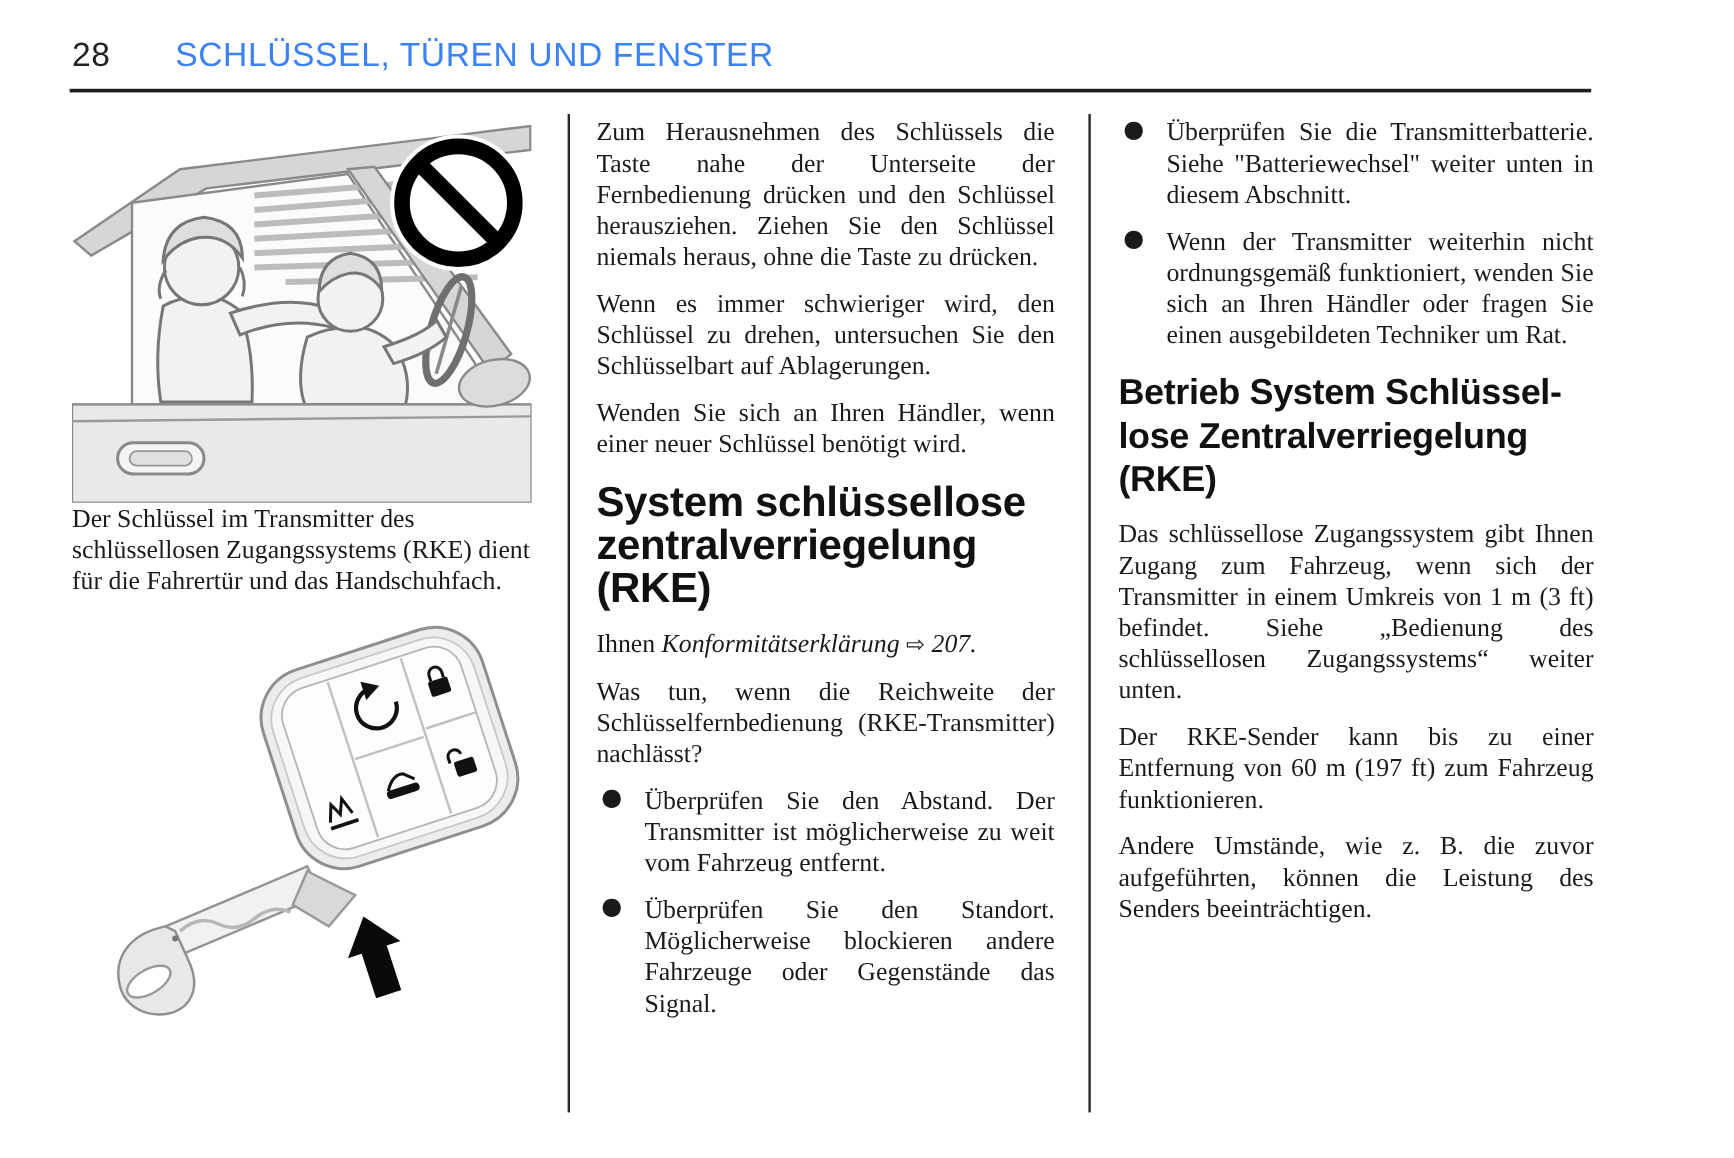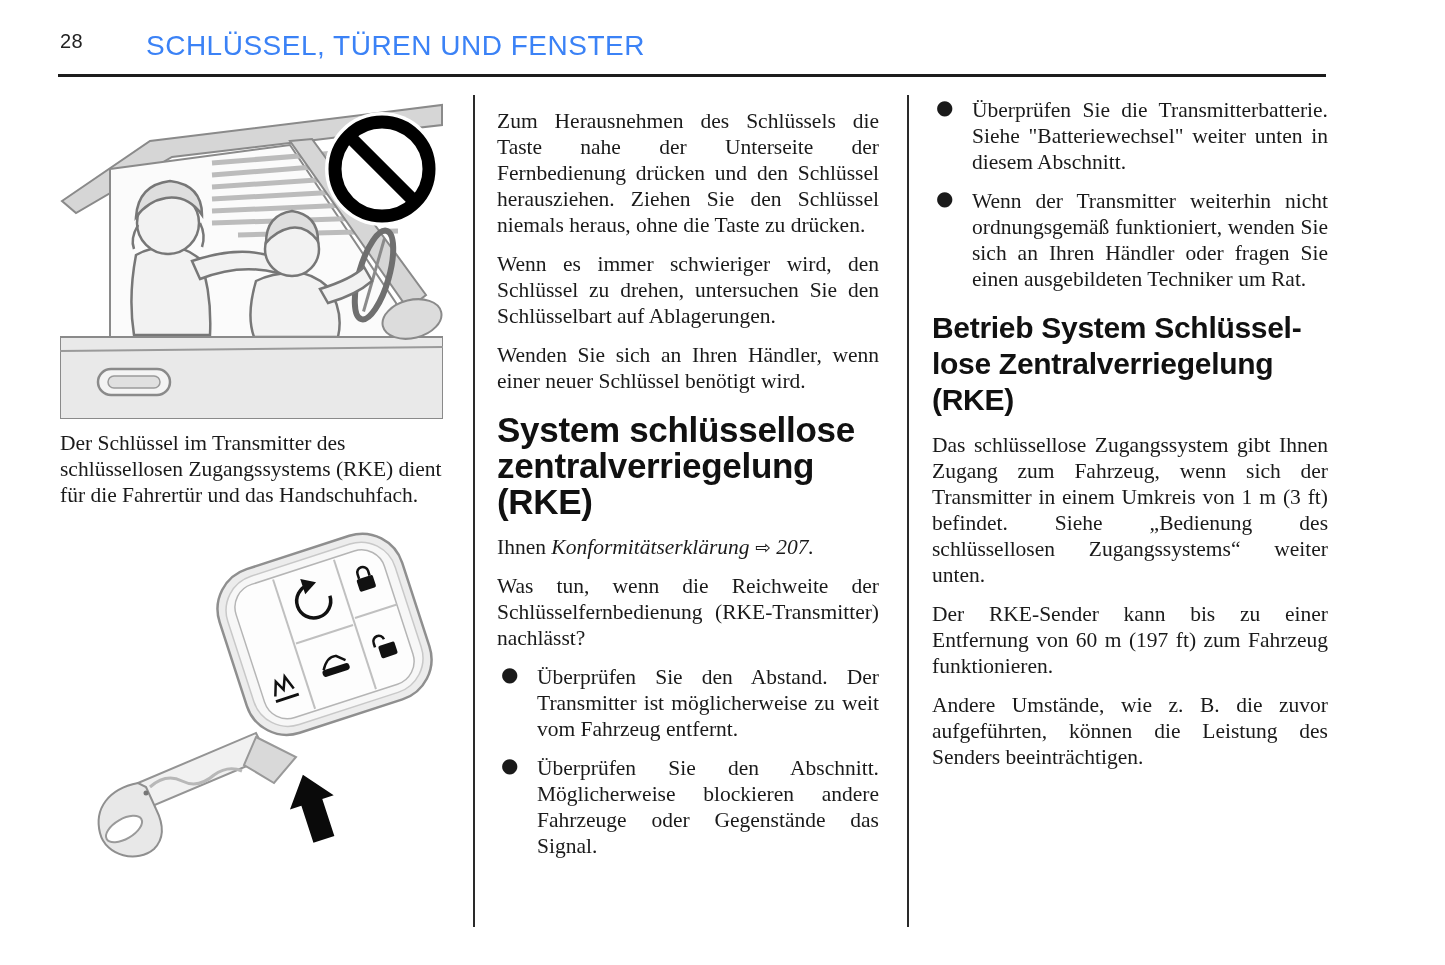--- a/index.html
+++ b/index.html
@@ -1,32 +1,32 @@
 <!DOCTYPE html>
 <html><head>
 <meta charset="utf-8">
 <style>
   html,body{margin:0;padding:0;background:#ffffff;}
   .page{position:relative;width:1445px;height:965px;background:#fff;overflow:hidden;
         font-family:"Liberation Serif", serif;color:#1a1a1a;}
   
   .hdr-num{position:absolute;left:60px;top:30px;font-family:"Liberation Sans",sans-serif;
-           font-size:20px;font-weight:400;letter-spacing:.5px;color:#222;}
+           font-size:28px;font-weight:400;letter-spacing:.5px;color:#222;}
   .hdr-title{position:absolute;left:146px;top:30px;font-family:"Liberation Sans",sans-serif;
            font-size:28px;font-weight:400;letter-spacing:.5px;color:#3b82f6;white-space:nowrap;}
   .hdr-rule{position:absolute;left:58px;top:74px;width:1268px;height:3px;background:#1c1c1c;}
   
   .vsep{position:absolute;top:95px;width:2px;height:832px;background:#2a2a2a;}
   .vsep1{left:473px;} .vsep2{left:907px;}
   
   .col{position:absolute;top:97px;font-size:21.5px;line-height:26px;}
   .col1{left:60px;width:383px;}
   .col2{left:497px;width:382px;}
   .col3{left:932px;width:396px;}
-  .col p{margin:11px 0 13px;text-align:justify;}
+  .col p{margin:0 0 13px;text-align:justify;}
   h2{font-family:"Liberation Sans",sans-serif;font-weight:700;color:#111;
      font-size:35px;line-height:36px;letter-spacing:-.3px;margin:18px 0 14px;}
   .col3 h2{font-size:30px;line-height:36px;}
   .seealso{text-align:left !important;}
   .arrow-glyph{font-family:"DejaVu Sans",sans-serif;font-style:normal;font-size:19px;}
   .bullet-row{position:relative;margin:0 0 13px;}
   .bullet-marker{position:absolute;left:4px;top:-3px;font-size:20px;font-family:"DejaVu Sans",sans-serif;}
   .bullet-text{margin-left:40px;text-align:justify;}
   .caption{margin:10px 0 6px;text-align:left !important;}
   figure{margin:0;}
@@ -165,21 +165,21 @@
     <p>Wenden Sie sich an Ihren Händler, wenn einer neuer Schlüssel benötigt wird.</p>
     <h2>System schlüssellose zentralverriegelung (RKE)</h2>
     <p class="seealso"><span>Ihnen</span> <i>Konformitätserklärung</i> <span class="arrow-glyph">⇨</span> <i>207.</i></p>
     <p>Was tun, wenn die Reichweite der Schlüsselfernbedienung (RKE-Trans­mitter) nachlässt?</p>
     <div class="bullet-row">
       <span class="bullet-marker">●</span>
       <div class="bullet-text">Überprüfen Sie den Abstand. Der Transmitter ist möglicherweise zu weit vom Fahrzeug entfernt.</div>
     </div>
     <div class="bullet-row">
       <span class="bullet-marker">●</span>
-      <div class="bullet-text">Überprüfen Sie den Abschnitt. Möglicherweise blockieren andere Fahrzeuge oder Gegenstände das Signal.</div>
+      <div class="bullet-text">Überprüfen Sie den Standort. Möglicherweise blockieren andere Fahrzeuge oder Gegenstände das Signal.</div>
     </div>
   </div>
 
   <div class="col col3">
     <div class="bullet-row">
       <span class="bullet-marker">●</span>
       <div class="bullet-text">Überprüfen Sie die Transmitterbat­terie. Siehe "Batteriewechsel" weiter unten in diesem Abschnitt.</div>
     </div>
     <div class="bullet-row">
       <span class="bullet-marker">●</span>

